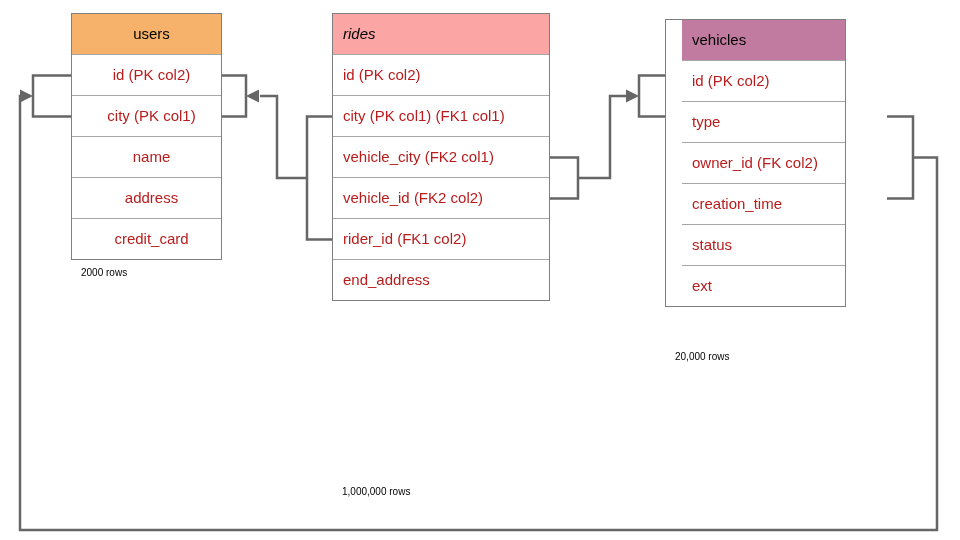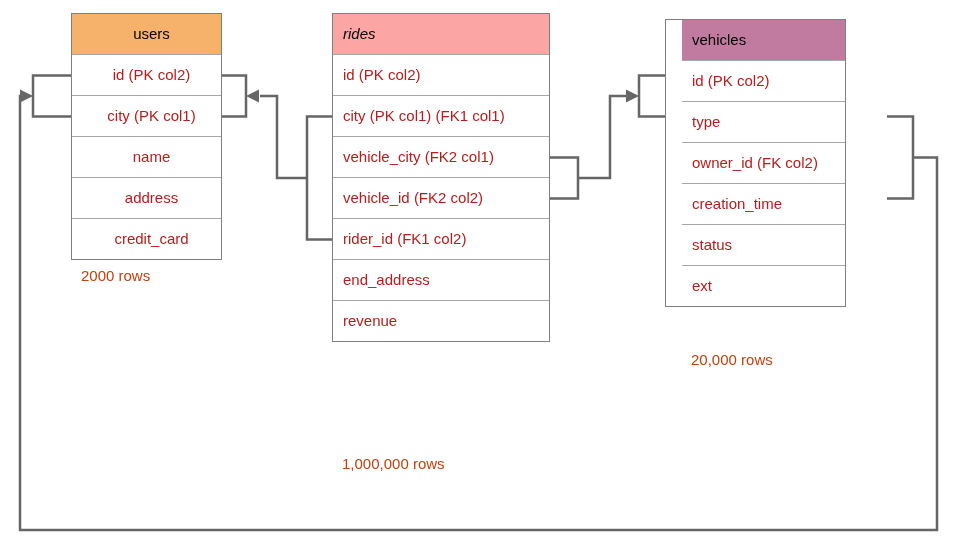--- a/index.html
+++ b/index.html
@@ -42,26 +42,26 @@
     background: #ffffff;
     box-sizing: border-box;
     white-space: nowrap;
   }
   #table-users    { left: 71px;  top: 13px; width: 151px; text-align: center; }
   #table-rides    { left: 332px; top: 13px; width: 218px; }
   #table-vehicles { left: 665px; top: 19px; width: 181px; padding-left: 16px; }
   .rowcount {
     position: absolute;
     z-index: 2;
-    font-size: 15px;
-    color: #c2410c;
+    font-size: 10px;
+    color: #000000;
   }
   #rowcount-users    { left: 81px;  top: 267px; }
-  #rowcount-rides    { left: 342px; top: 455px; }
-  #rowcount-vehicles { left: 675px; top: 351px; margin-left: 16px; }
+  #rowcount-rides    { left: 342px; top: 486px; }
+  #rowcount-vehicles { left: 675px; top: 351px; }
   .connector { fill: none; stroke: #666666; stroke-width: 2.5px; }
   .arrowhead { fill: #666666; stroke: none; }
 </style>
 </head>
 <body>
 
 <div id="canvas">
 
   <svg id="connectors" viewBox="0 0 960 540" xmlns="http://www.w3.org/2000/svg">
 
@@ -98,21 +98,20 @@
   <div class="rowcount" id="rowcount-users">2000 rows</div>
 
   <div class="db-table" id="table-rides">
     <div class="thead" style="background: #fca5a5; font-style: italic;">rides</div>
     <div class="row">id (PK col2)</div>
     <div class="row">city (PK col1) (FK1 col1)</div>
     <div class="row">vehicle_city (FK2 col1)</div>
     <div class="row">vehicle_id (FK2 col2)</div>
     <div class="row">rider_id (FK1 col2)</div>
     <div class="row">end_address</div>
-    <div class="row">revenue</div>
   </div>
   <div class="rowcount" id="rowcount-rides">1,000,000 rows</div>
 
   <div class="db-table" id="table-vehicles">
     <div class="thead" style="background: rgb(194, 123, 160);">vehicles</div>
     <div class="row">id (PK col2)</div>
     <div class="row">type</div>
     <div class="row">owner_id (FK col2)</div>
     <div class="row">creation_time</div>
     <div class="row">status</div>

